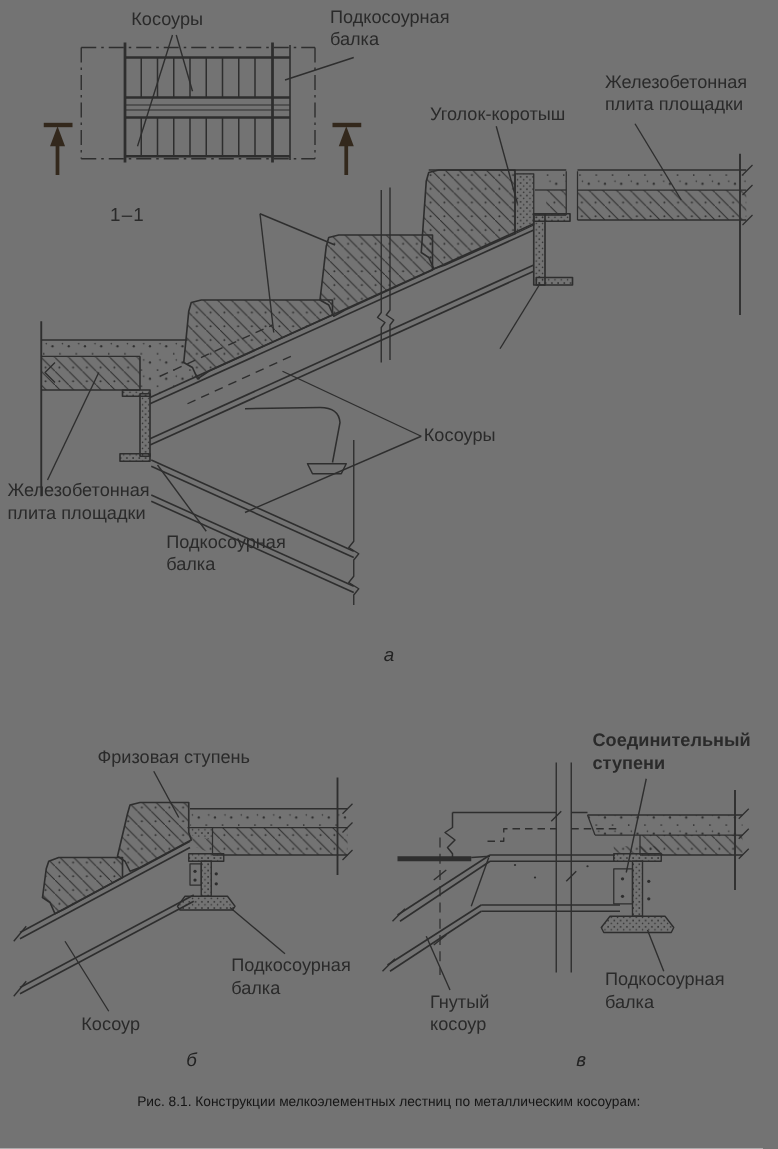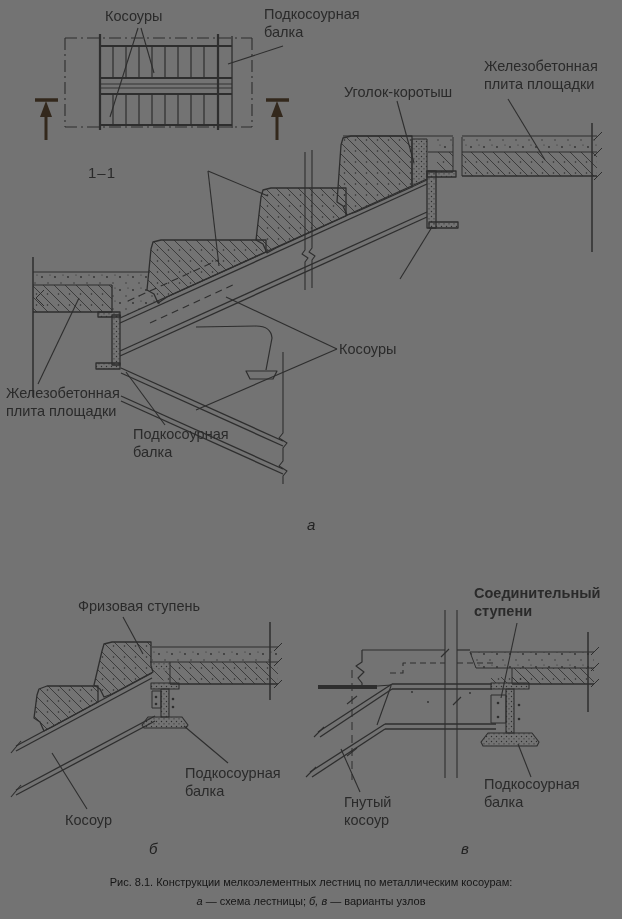--- a/index.html
+++ b/index.html
@@ -333,16 +333,15 @@
   <div>косоур</div>
 </div>
 <div class="lbl" style="left:484px;top:775px;">
   <div>Подкосоурная</div>
   <div>балка</div>
 </div>
 <div class="part" style="left:461px;top:840px;">в</div>
 
 <div class="caption">
   <div>Рис. 8.1. Конструкции мелкоэлементных лестниц по металлическим косоурам:</div>
-  <div><i>а</i><span> — схема лестницы; </span><i>б, в</i><span> — варианты узлов</span></div>
 </div>
 
 </div>
 
 </body></html>

